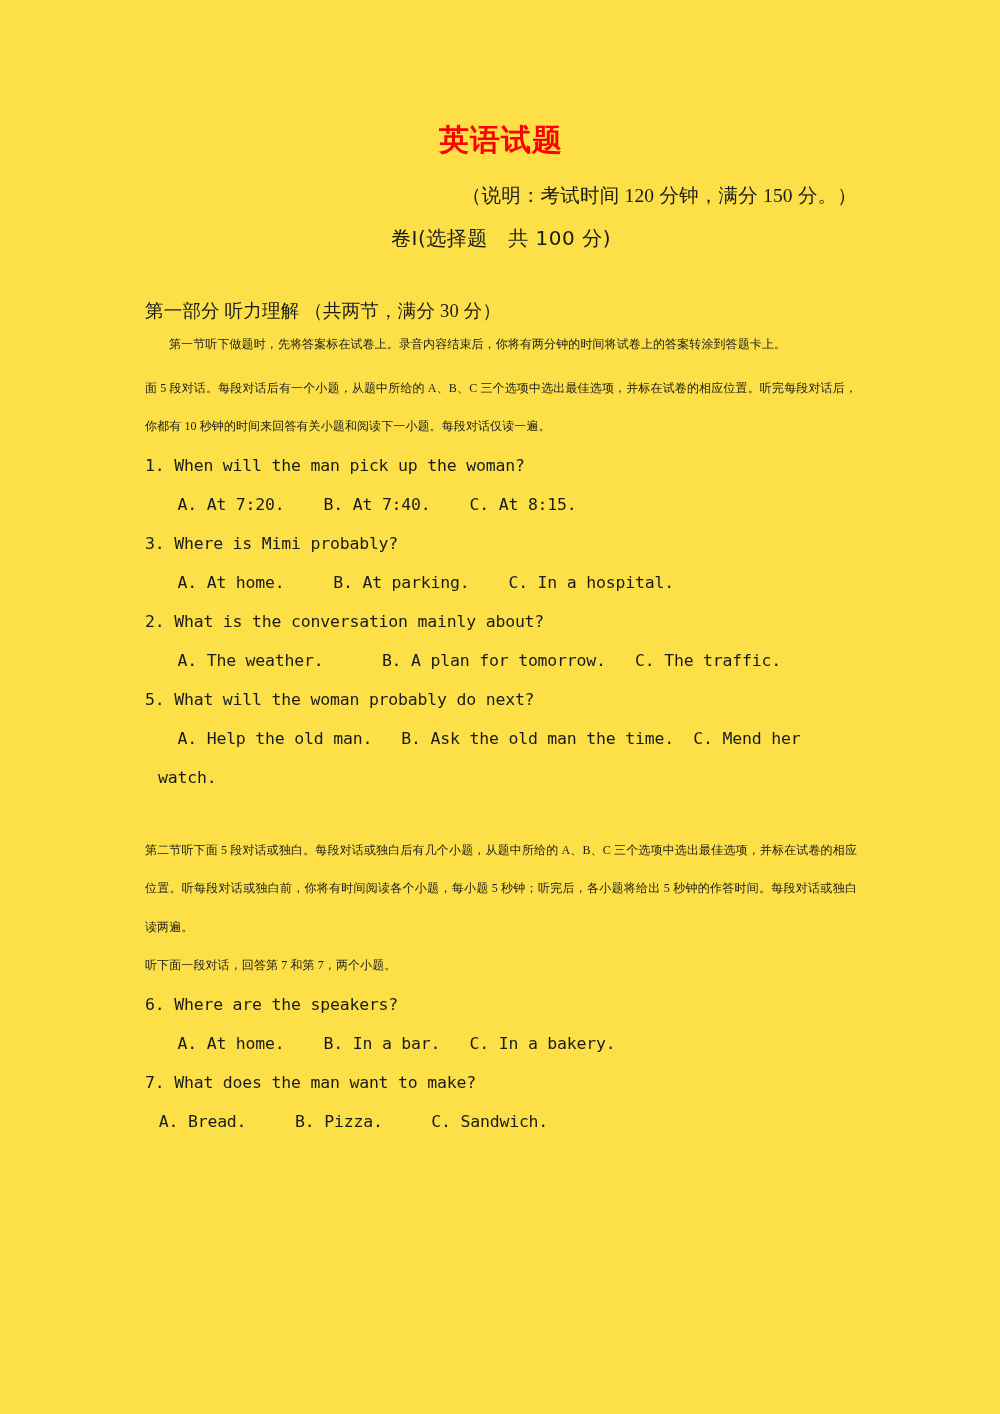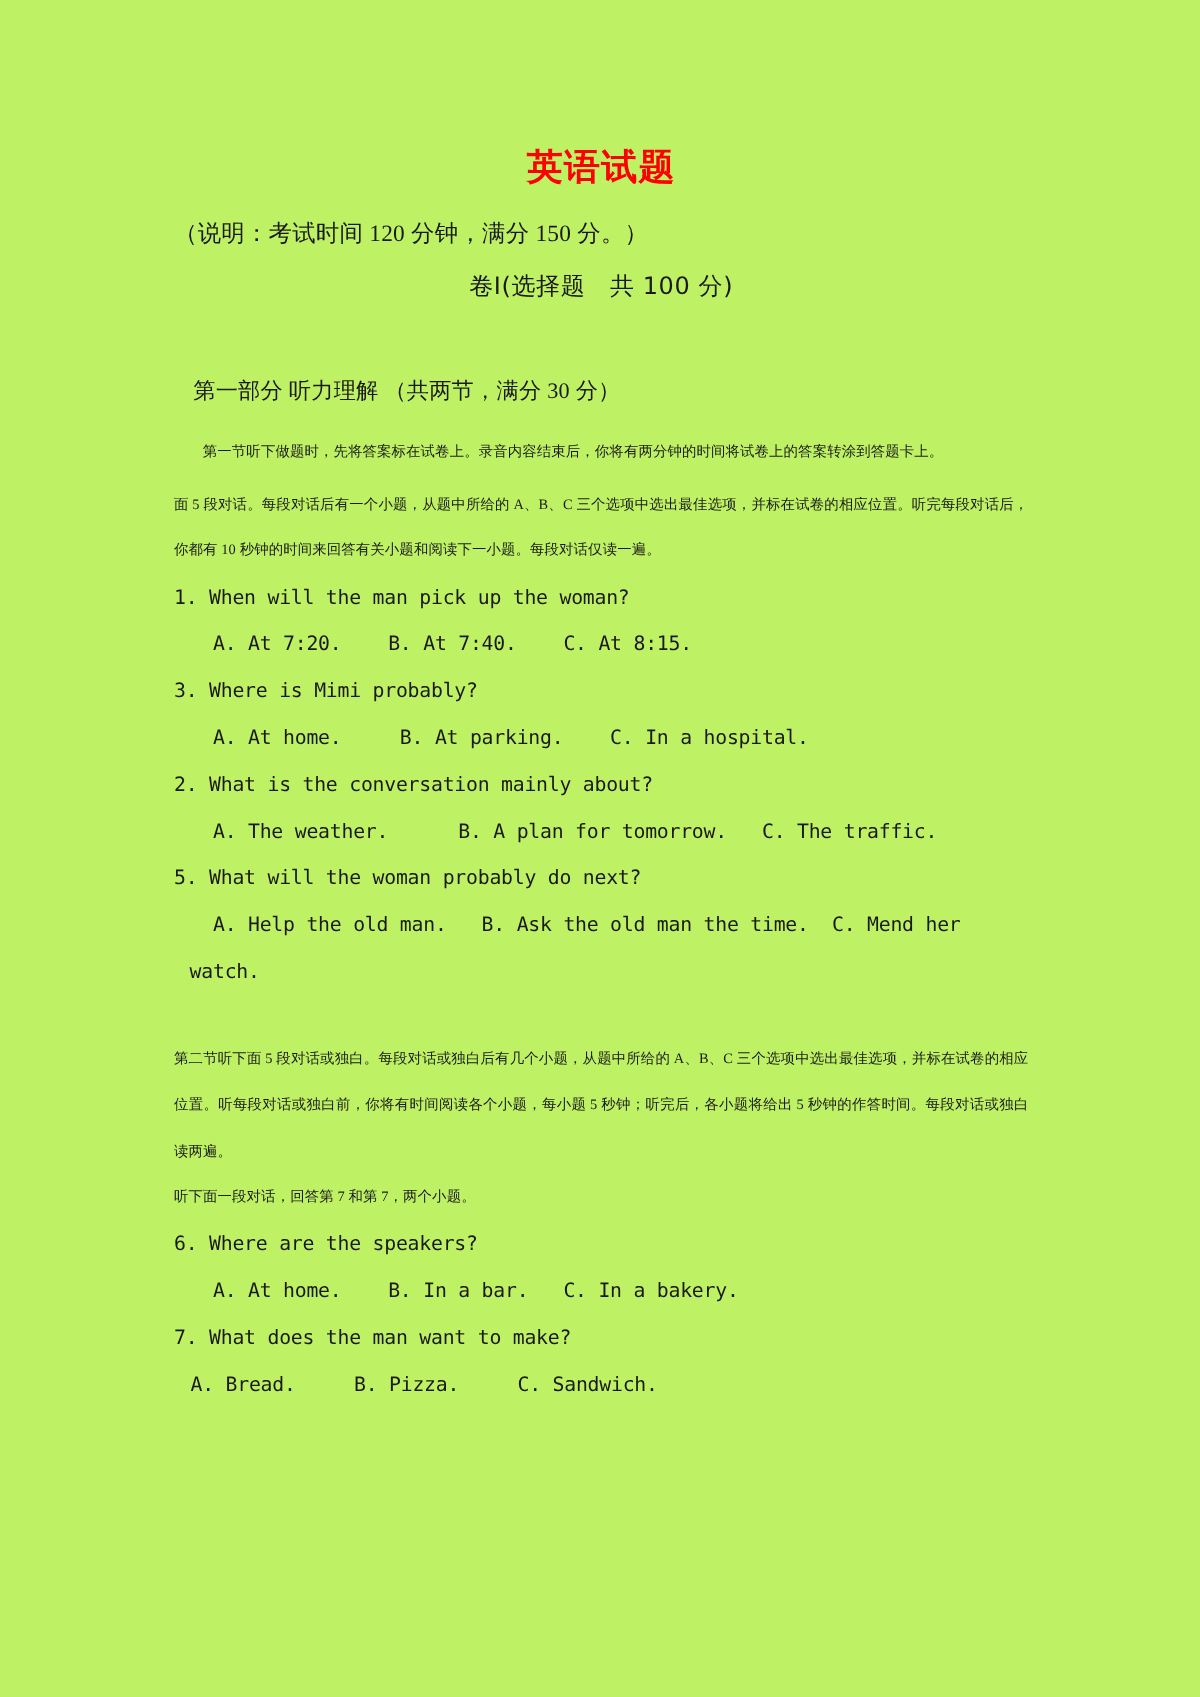--- a/index.html
+++ b/index.html
@@ -13,21 +13,21 @@
     position: relative;
     overflow: hidden;
     font-family: "Liberation Serif", "DejaVu Serif", serif;
     color: #1a1a1a;
   }
   .page {
     position: absolute;
     left: 0; top: 0;
     width: 1000px;
     height: 1414px;
-    background: #bef264;
+    background: #fde047;
   }
   .content {
     position: absolute;
     left: 145px;
     top: 0;
     width: 712px;
   }
 
   
   .doc-title {
@@ -38,41 +38,41 @@
     text-align: center;
     margin: 0;
     padding-top: 122px;
     letter-spacing: 1px;
   }
 
   
   .doc-note {
     font-size: 19.5px;
     line-height: 1.4;
-    text-align: left;
+    text-align: right;
     margin: 0;
     padding-top: 24px;
     letter-spacing: 0.2px;
   }
 
   
   .doc-section-banner {
     font-family: "DejaVu Sans", "Liberation Sans", sans-serif;
     font-weight: normal;
     font-size: 20px;
     line-height: 1.4;
     text-align: center;
     margin: 0;
     padding-top: 15px;
     letter-spacing: 0.5px;
   }
   .part-heading {
     font-size: 18.5px;
     line-height: 1.45;
-    margin: 16px;
+    margin: 0;
     padding-top: 46px;
     letter-spacing: 0.2px;
   }
   .cn-para {
     font-size: 12px;
     line-height: 38.5px;
     margin: 0;
     text-align: justify;
     text-justify: inter-ideograph;
     letter-spacing: 0.1px;

